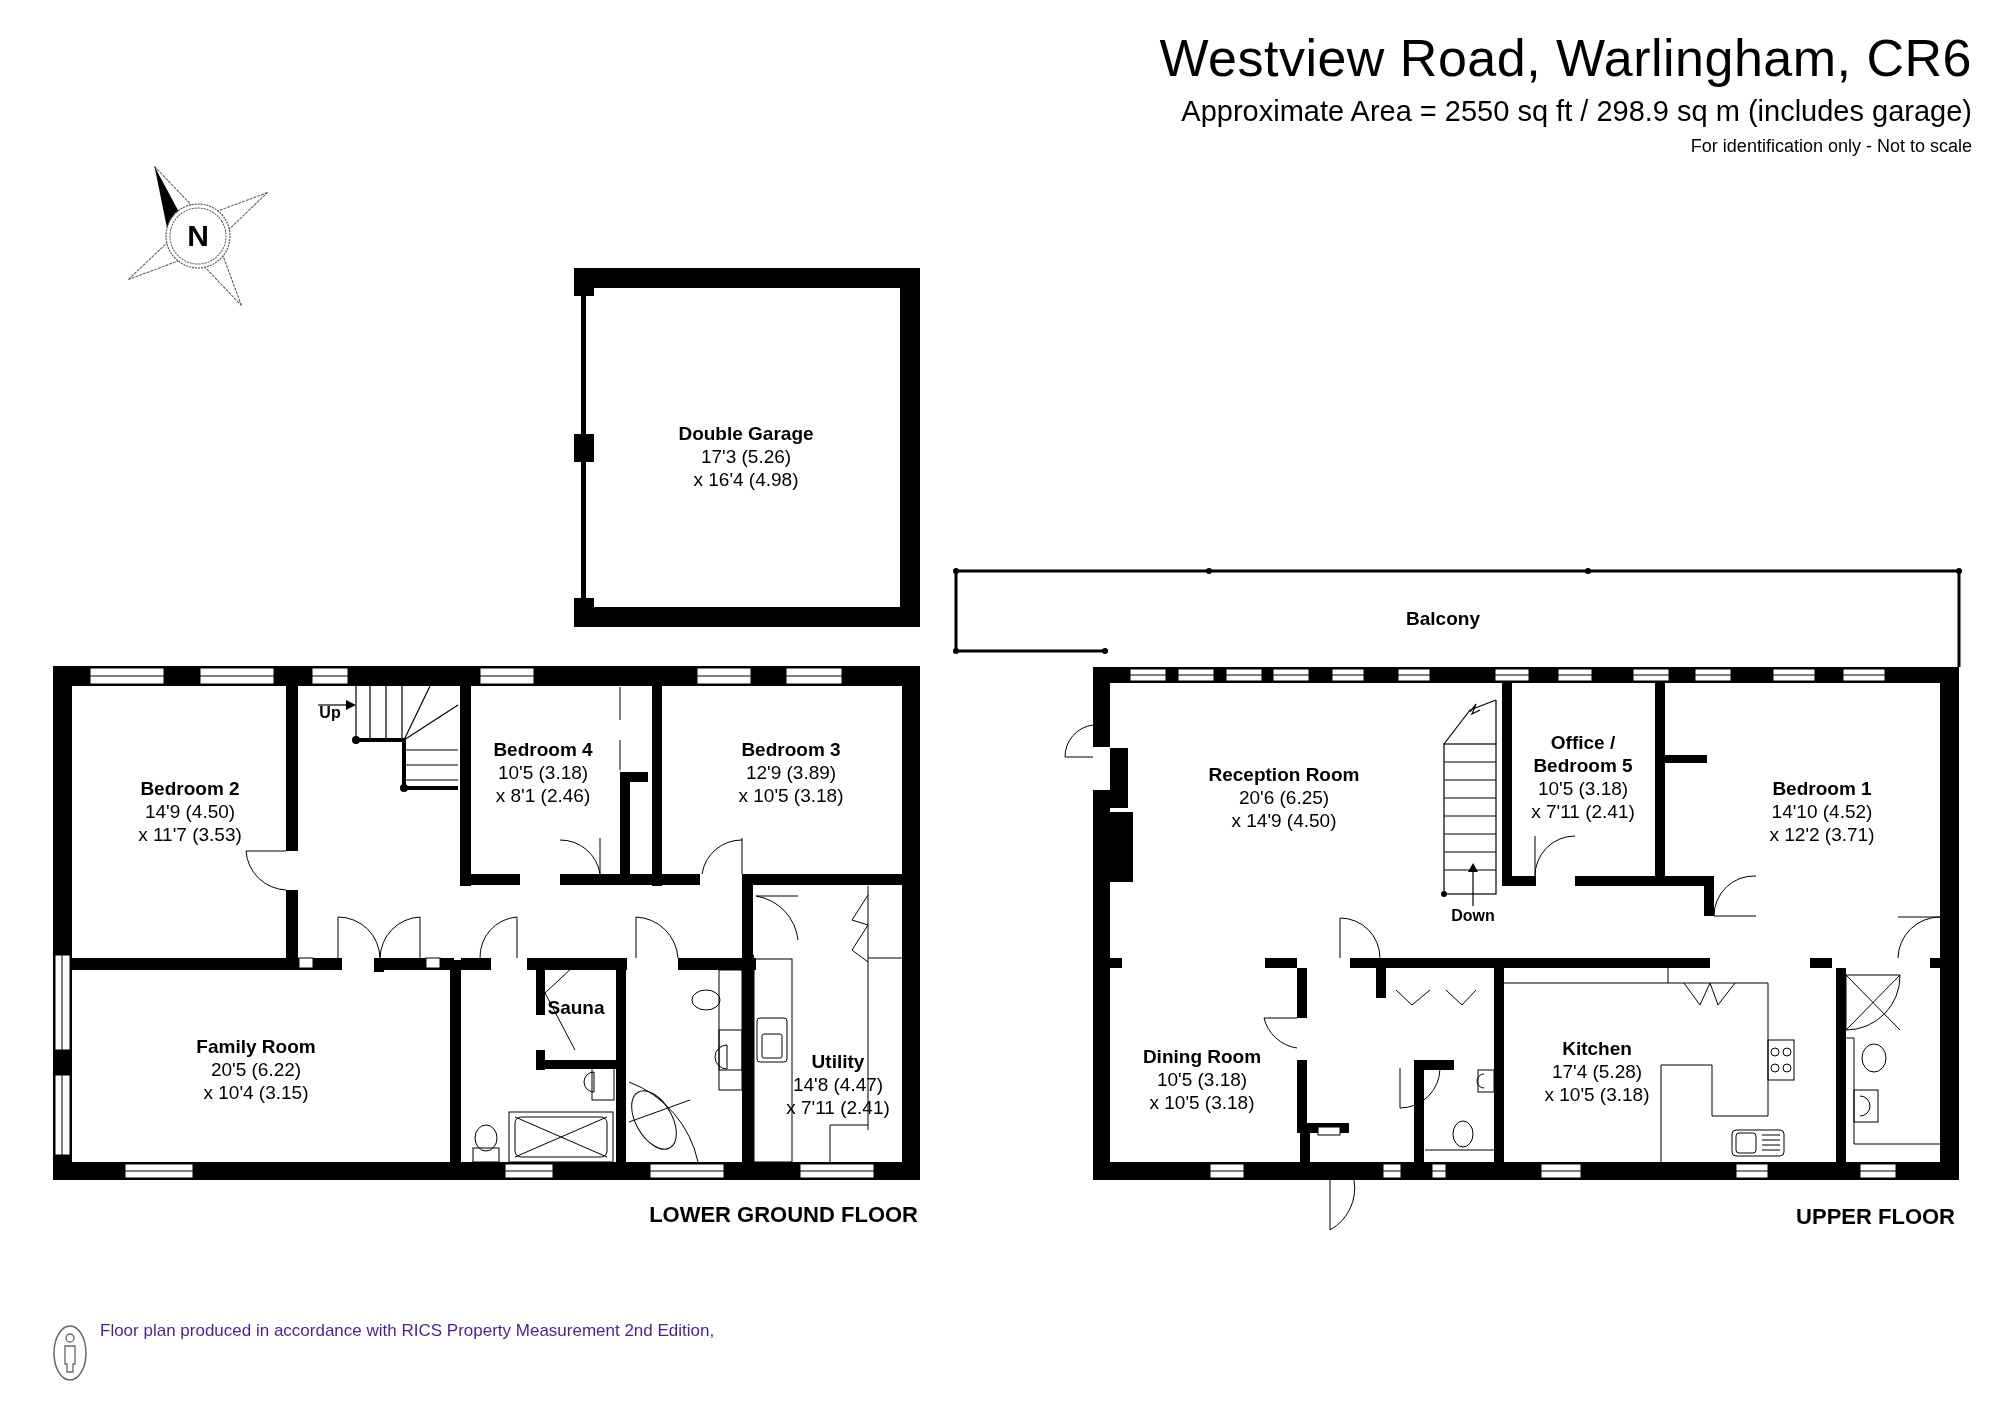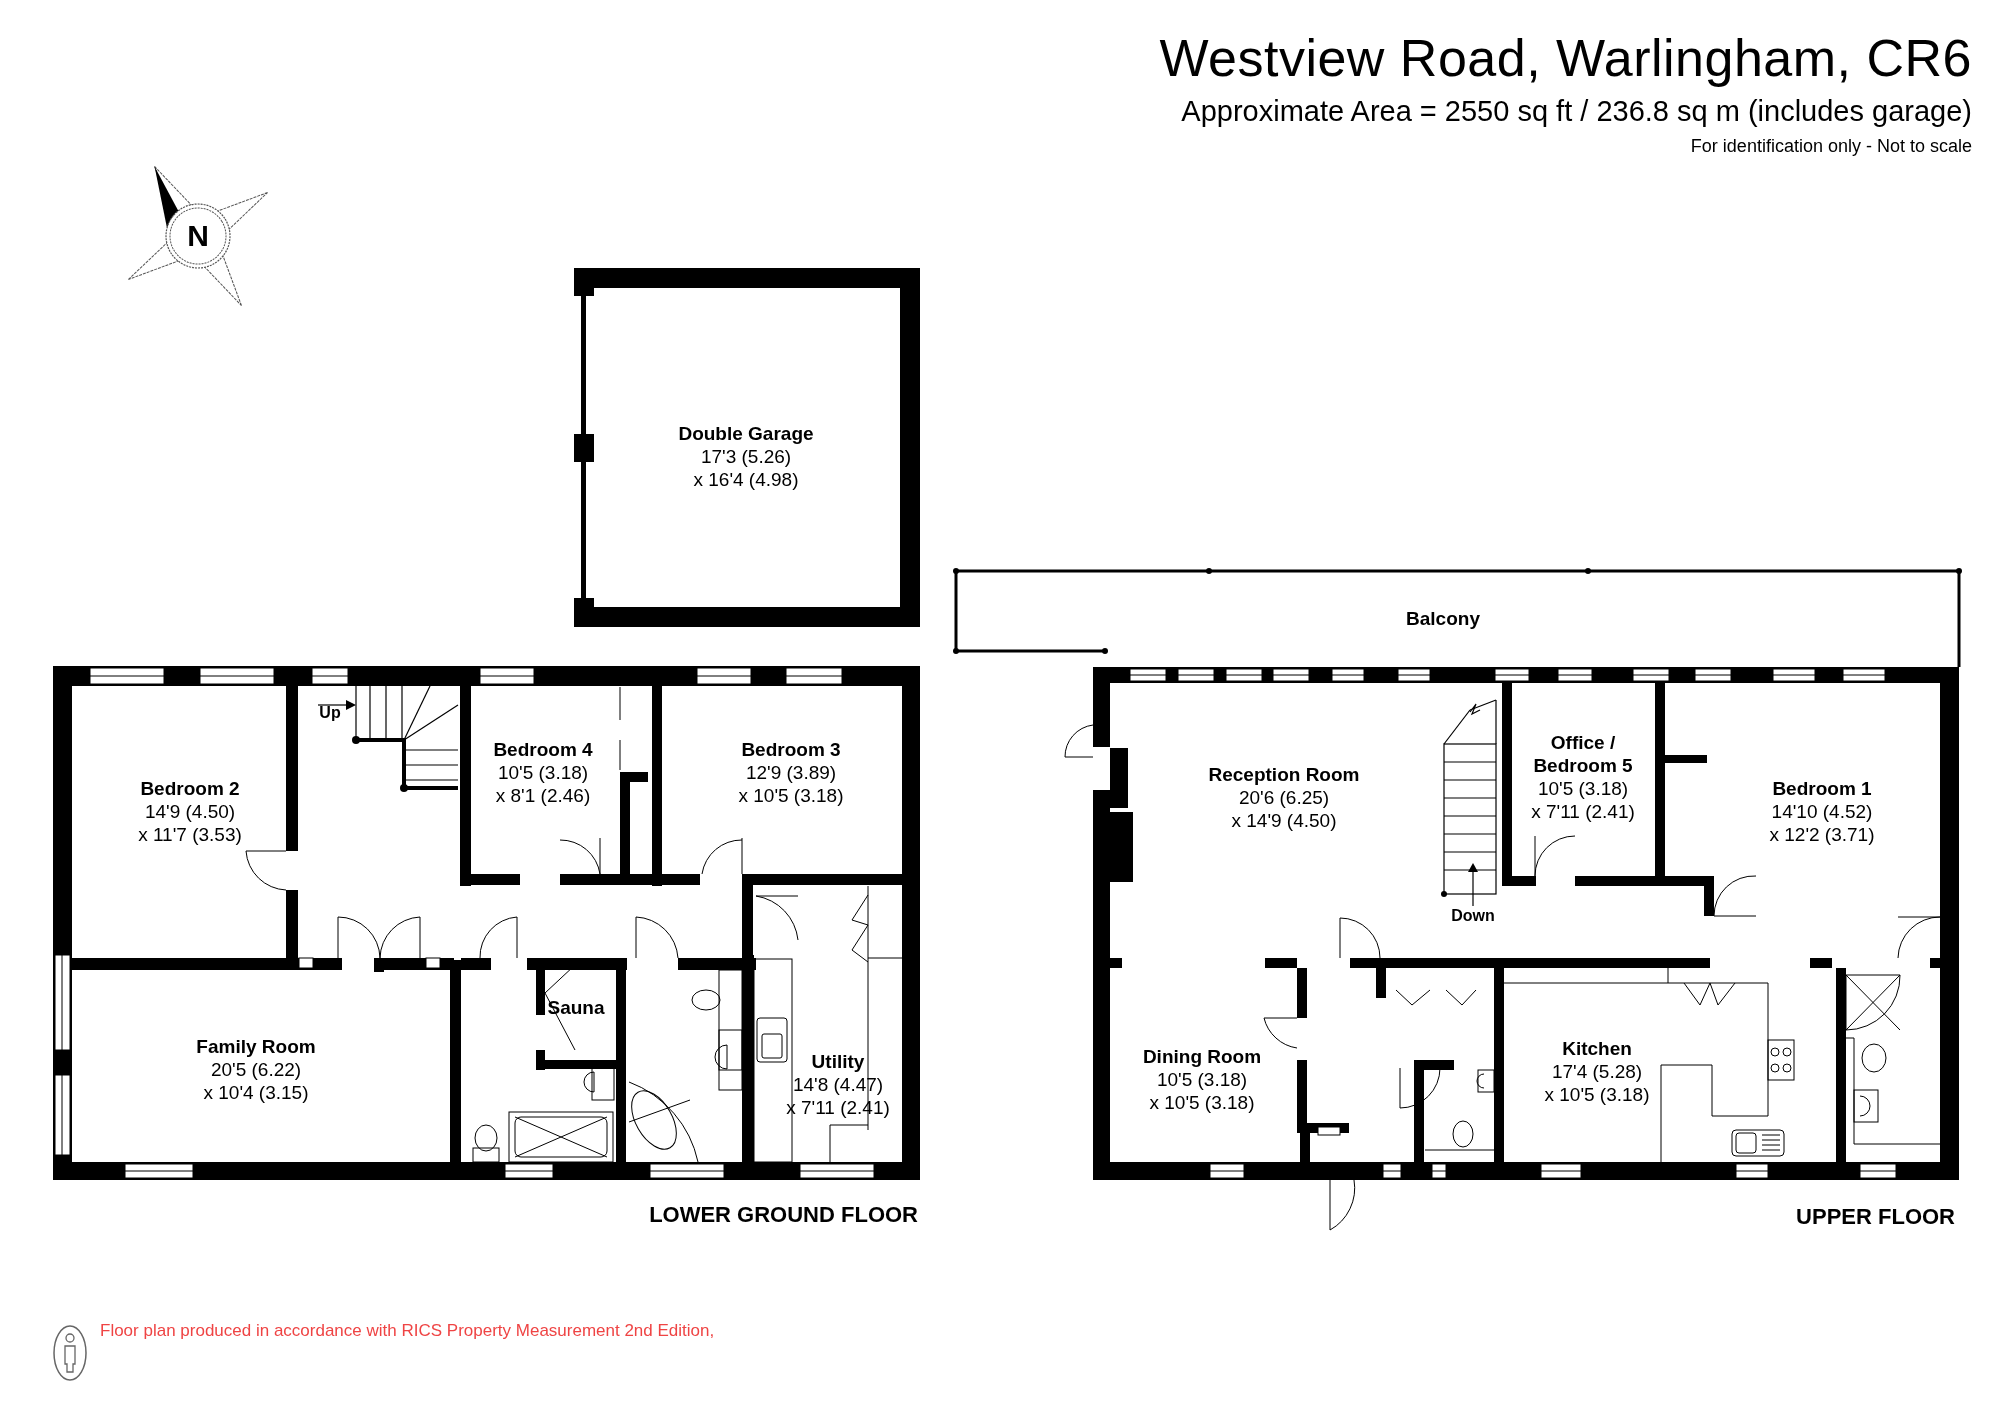--- a/index.html
+++ b/index.html
@@ -5,28 +5,28 @@
   html, body { margin:0; padding:0; background:#ffffff; }
   body { width:2000px; height:1414px; position:relative; overflow:hidden; font-family:"Liberation Sans", sans-serif; color:#000; }
   .title { position:absolute; right:28px; top:28px; font-size:52px; font-weight:normal; letter-spacing:0.5px; white-space:nowrap; }
   .subtitle { position:absolute; right:28px; top:95px; font-size:29px; white-space:nowrap; }
   .note { position:absolute; right:28px; top:136px; font-size:18px; white-space:nowrap; }
   svg.plan { position:absolute; left:0; top:0; }
   .room-name { font-family:"Liberation Sans", sans-serif; font-weight:bold; font-size:19px; text-anchor:middle; }
   .room-dim { font-family:"Liberation Sans", sans-serif; font-size:19px; text-anchor:middle; }
   .floor-label { font-family:"Liberation Sans", sans-serif; font-weight:bold; font-size:22px; text-anchor:end; }
   .small-label { font-family:"Liberation Sans", sans-serif; font-weight:bold; font-size:16px; text-anchor:middle; }
-  .footer { position:absolute; left:100px; top:1320px; font-size:17px; color:#ef4444; line-height:22px; }
+  .footer { position:absolute; left:100px; top:1320px; font-size:17px; color:#4c1d95; line-height:22px; }
   .footer-icon { position:absolute; left:52px; top:1324px; }
 </style>
 </head>
 <body>
 
 <div class="title">Westview Road, Warlingham, CR6</div>
-<div class="subtitle">Approximate Area = 2550 sq ft / 236.8 sq m (includes garage)</div>
+<div class="subtitle">Approximate Area = 2550 sq ft / 298.9 sq m (includes garage)</div>
 <div class="note">For identification only - Not to scale</div>
 
 <svg class="plan" width="2000" height="1414" viewBox="0 0 2000 1414" xmlns="http://www.w3.org/2000/svg">
 
   <g transform="translate(198,236) rotate(-32)">
     <polygon points="0,-82 14,-14 0,0 -14,-14" fill="#fff" stroke="#555" stroke-width="1" stroke-dasharray="3,1"></polygon>
     <polygon points="0,82 14,14 0,0 -14,14" fill="#fff" stroke="#555" stroke-width="1" stroke-dasharray="3,1"></polygon>
     <polygon points="-82,0 -14,-14 0,0 -14,14" fill="#fff" stroke="#555" stroke-width="1" stroke-dasharray="3,1"></polygon>
     <polygon points="82,0 14,-14 0,0 14,14" fill="#fff" stroke="#555" stroke-width="1" stroke-dasharray="3,1"></polygon>
     <polygon points="82,0 22,-4 18,-24" fill="#000" transform="rotate(-90)"></polygon>

